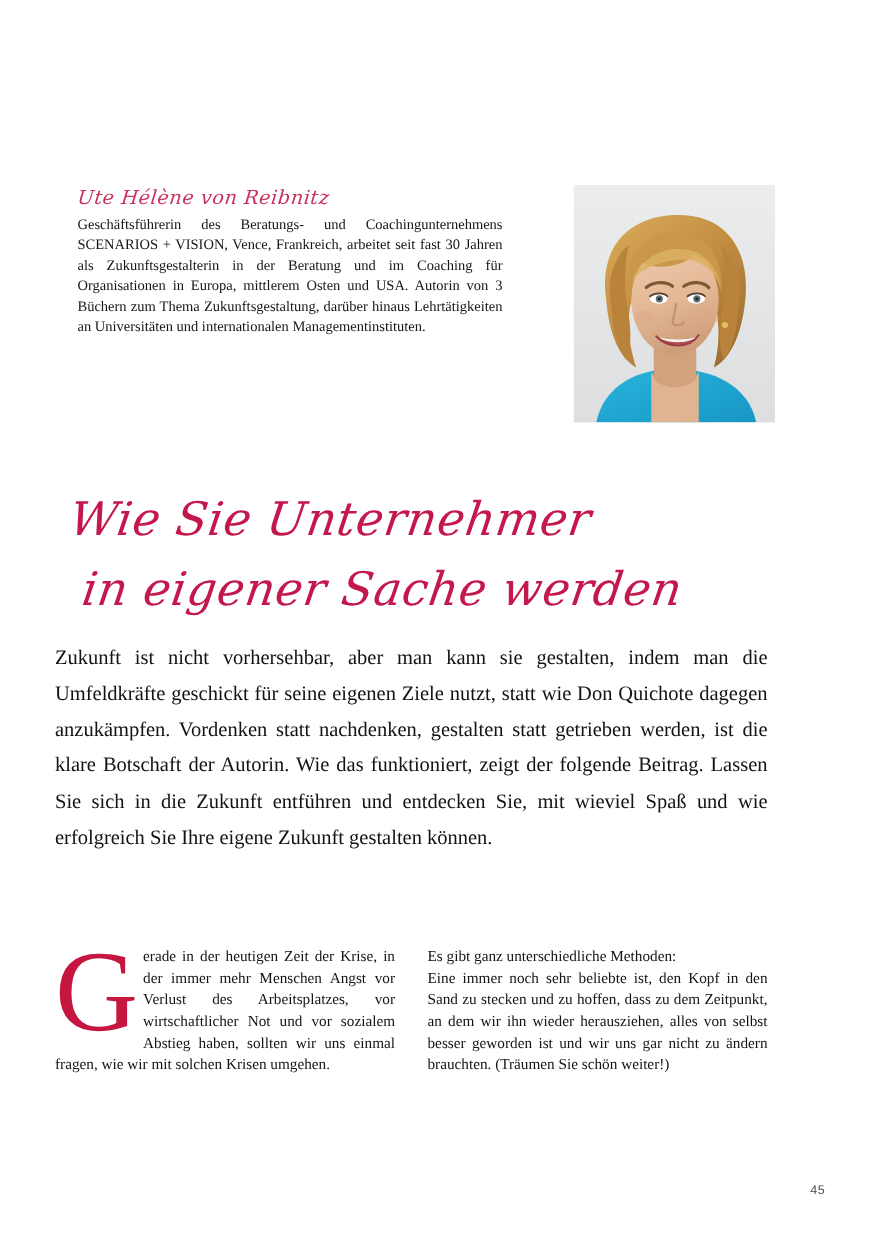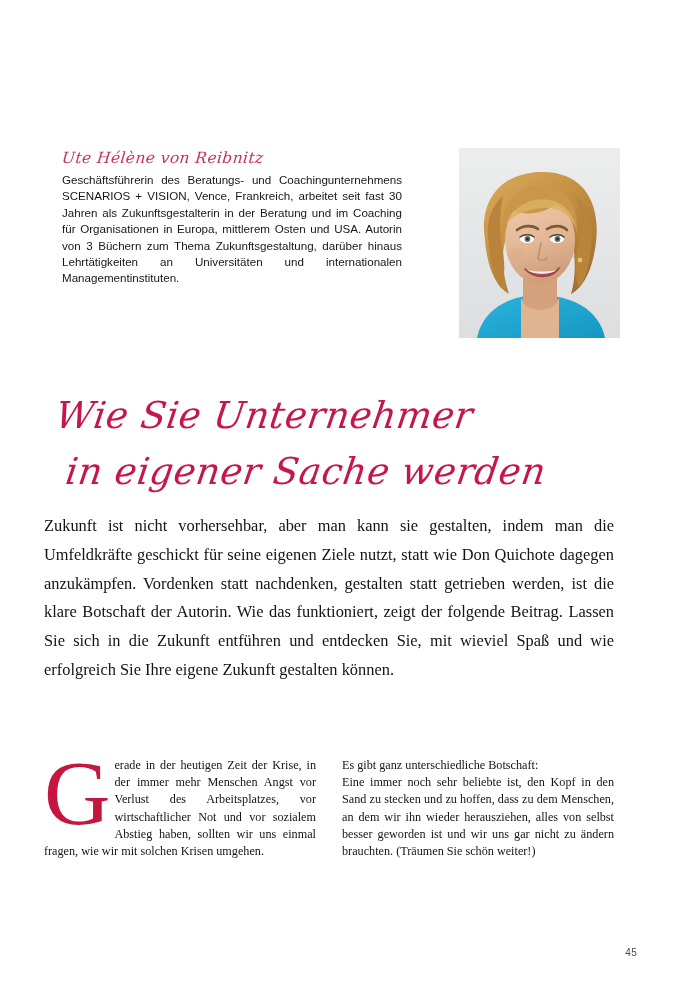--- a/index.html
+++ b/index.html
@@ -38,21 +38,21 @@
     font-size: 15.5px;
     letter-spacing: 0.4px;
     color: #C8315C;
     line-height: 1.1;
     margin: 0 0 5px 0;
     transform: skewX(-6deg);
     transform-origin: left center;
   }
 
   .author-bio {
-    font-family: Liberation Sans, sans-serif;
+    font-family: Liberation Serif, serif;
     font-size: 11.6px;
     line-height: 16.4px;
     color: #161616;
     text-align: justify;
     margin: 0;
     -webkit-hyphens: manual;
     hyphens: manual;
   }
 
   
@@ -146,21 +146,21 @@
     padding: 0;
   }
 
   .col-right .intro-line {
     display: block;
   }
 
   
   .folio {
     position: absolute;
-    right: 63px;
+    right: 40px;
     bottom: 42px;
     font-family: "Liberation Sans", sans-serif;
     font-size: 10px;
     color: #4a4a4a;
     letter-spacing: 0.3px;
   }
 </style>
 </head>
 <body>
 
@@ -245,19 +245,19 @@
   </h1>
 
   <p class="lead">Zukunft ist nicht vorhersehbar, aber man kann sie gestalten, indem man die Umfeldkräfte geschickt für seine eigenen Ziele nutzt, statt wie Don Quichote dagegen anzukämpfen. Vordenken statt nachdenken, gestalten statt getrieben werden, ist die klare Botschaft der Autorin. Wie das funktioniert, zeigt der folgende Beitrag. Lassen Sie sich in die Zukunft entführen und entdecken Sie, mit wieviel Spaß und wie erfolgreich Sie Ihre eigene Zukunft gestalten können.</p>
 
   <div class="columns">
     <div class="col col-left">
       <p><span class="dropcap">G</span><span>erade in der heutigen Zeit der Krise, in der immer mehr Menschen Angst vor Verlust des Arbeitsplatzes, vor wirtschaftlicher Not und vor sozialem Abstieg haben, sollten wir uns einmal fragen, wie wir mit solchen Krisen umgehen.</span></p>
     </div>
 
     <div class="col col-right">
-      <p><span class="intro-line">Es gibt ganz unterschiedliche Botschaft:</span><span>Eine immer noch sehr beliebte ist, den Kopf in den Sand zu stecken und zu hoffen, dass zu dem Menschen, an dem wir ihn wieder herausziehen, alles von selbst besser geworden ist und wir uns gar nicht zu ändern brauchten. (Träumen Sie schön weiter!)</span></p>
+      <p><span class="intro-line">Es gibt ganz unterschiedliche Methoden:</span><span>Eine immer noch sehr beliebte ist, den Kopf in den Sand zu stecken und zu hoffen, dass zu dem Zeitpunkt, an dem wir ihn wieder herausziehen, alles von selbst besser geworden ist und wir uns gar nicht zu ändern brauchten. (Träumen Sie schön weiter!)</span></p>
     </div>
   </div>
 
   <div class="folio">45</div>
 
 </div>
 
 </body></html>

